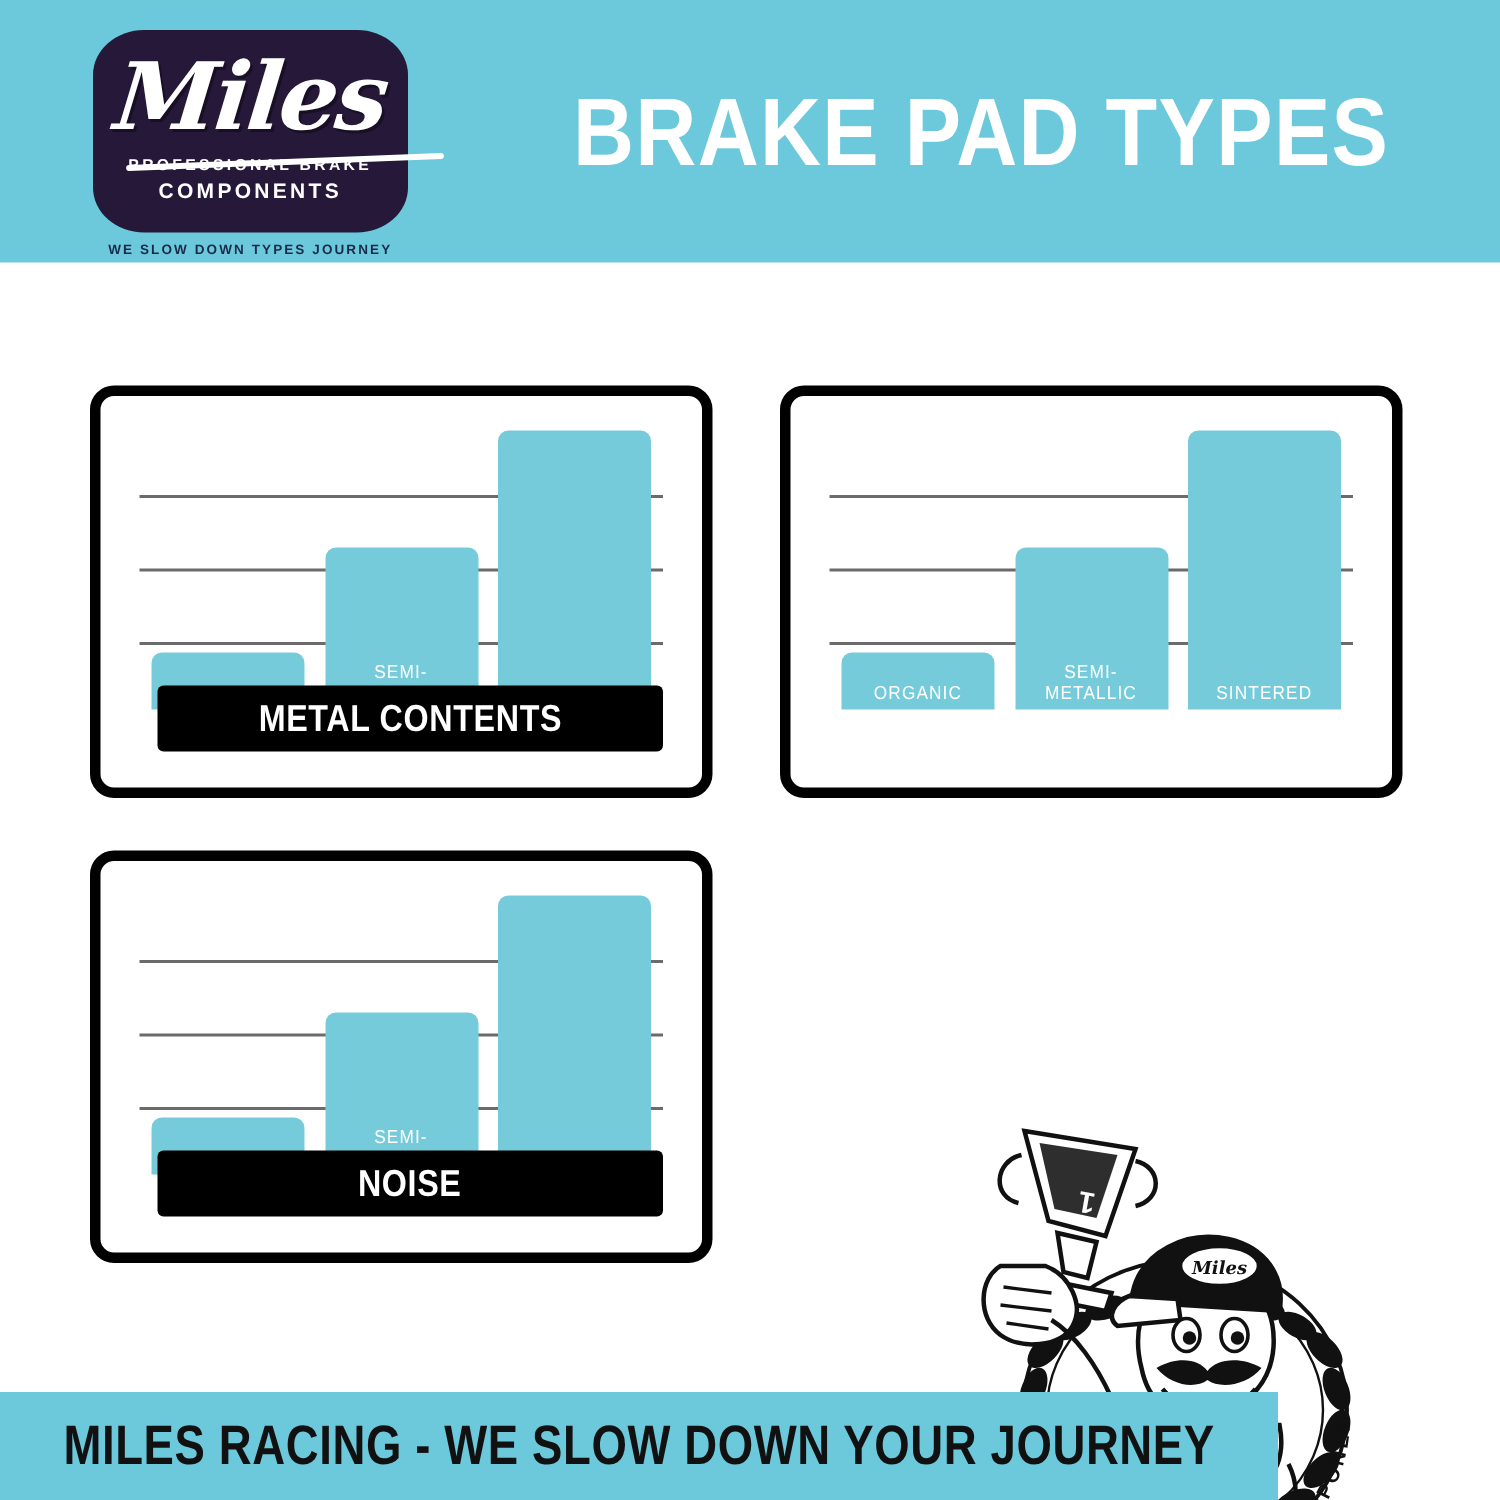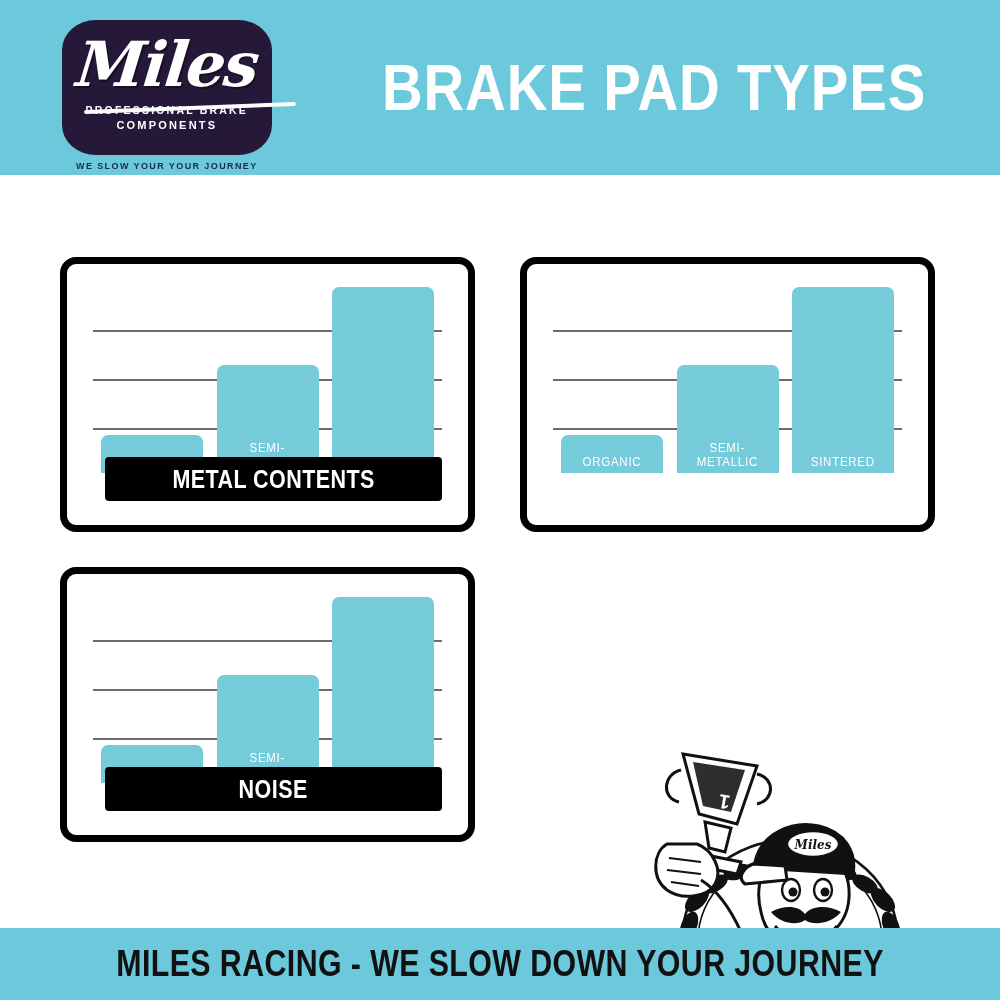--- a/index.html
+++ b/index.html
@@ -44,21 +44,21 @@
     width: 212px; height: 4px; background: #ffffff;
     transform: rotate(-2.2deg);
     border-radius: 2px;
   }
   .logo-sub1 {
     color: #ffffff; font-size: 10.5px; font-weight: bold;
     letter-spacing: 2.2px; margin-top: 8px;
     text-align: center; width: 100%;
   }
   .logo-sub2 {
-    color: #ffffff; font-size: 11px; font-weight: bold;
+    color: #ffffff; font-size: 14px; font-weight: bold;
     letter-spacing: 2.2px; margin-top: 3px;
     text-align: center; width: 100%;
   }
   .logo-tag {
     position: absolute; left: 0; top: 141px; width: 100%;
     text-align: center;
     color: #1b2a4a; font-size: 9px; font-weight: bold;
     letter-spacing: 1.4px;
   }
   .header-title {
@@ -131,21 +131,21 @@
   
   .mascot {
     position: absolute;
     left: 645px; top: 565px;
     width: 285px; height: 320px;
   }
   .mascot svg { width: 100%; height: 100%; display: block; }
 
   
   .footer {
-    position: absolute; left: 0; top: 928px; width: 1000px; height: 72px;
+    position: absolute; left: 0; top: 928px; width: 852px; height: 72px;
     background: #6CC9DC;
     display: flex; align-items: center; justify-content: center;
   }
   .footer-text {
     color: #111111;
     font-size: 37px;
     font-weight: bold;
     letter-spacing: 0.5px;
     transform: scaleX(0.82);
     white-space: nowrap;
@@ -155,21 +155,21 @@
 <body>
 
 <div class="page">
 
   <div class="header">
     <div class="logo-badge">
       <div class="logo-script">Miles</div>
       <div class="logo-underline"></div>
       <div class="logo-sub1">PROFESSIONAL BRAKE</div>
       <div class="logo-sub2">COMPONENTS</div>
-      <div class="logo-tag">WE SLOW YOUR YOUR JOURNEY</div>
+      <div class="logo-tag">WE SLOW DOWN TYPES JOURNEY</div>
     </div>
     <div class="header-title">BRAKE PAD TYPES</div>
   </div>
 
   <div class="panels">
 
     <div class="panel panel-a">
       <div class="plot">
         <div class="gridline" style="top:66px"></div>
         <div class="gridline" style="top:115px"></div>

